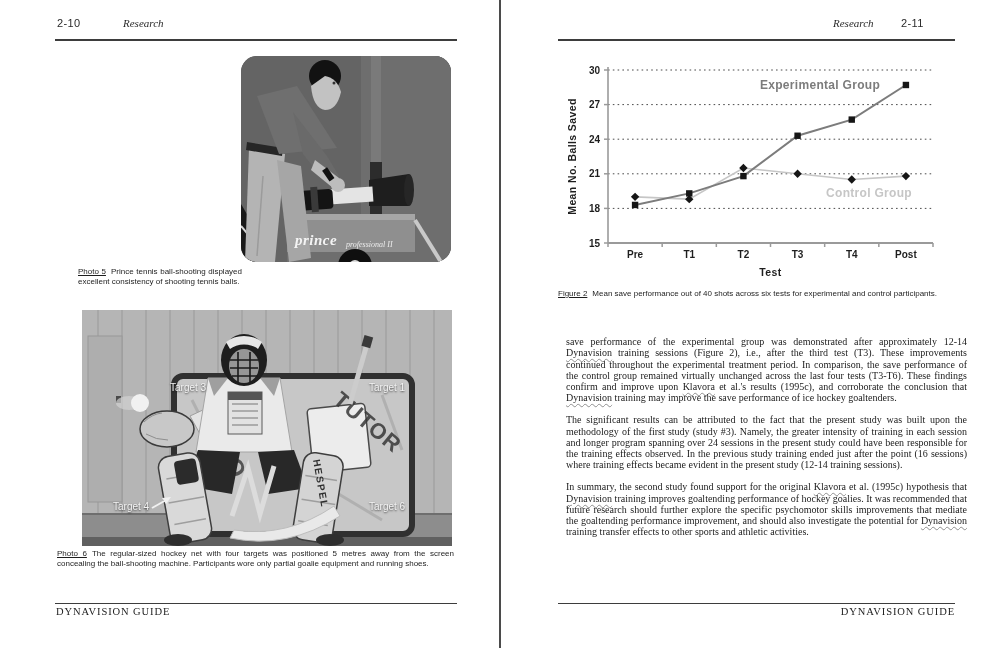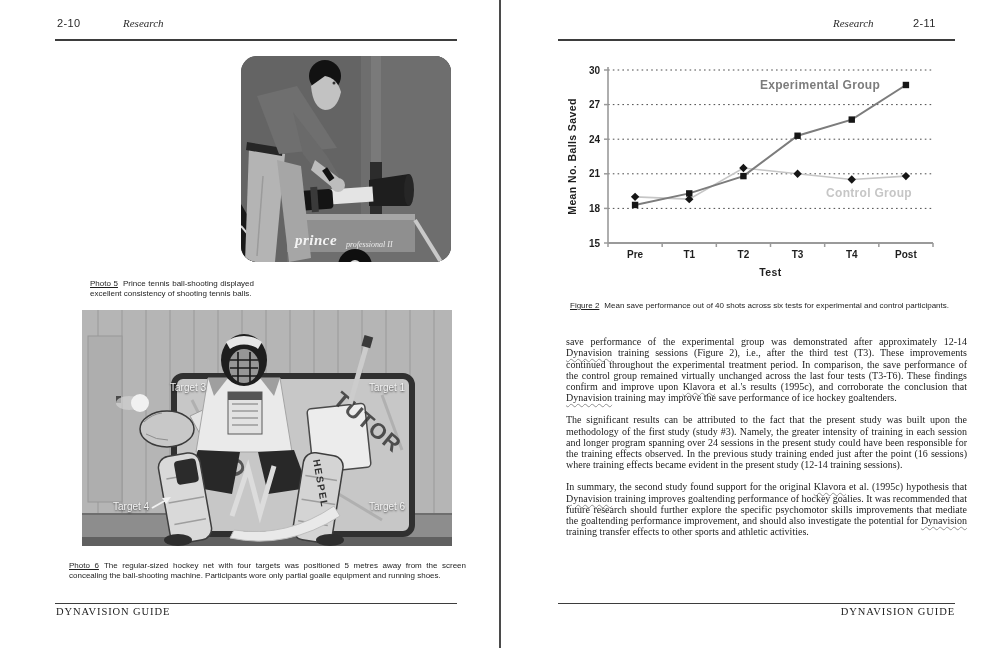--- a/index.html
+++ b/index.html
@@ -3,21 +3,21 @@
 <meta charset="utf-8">
 <style>
   html,body{margin:0;padding:0;}
   body{width:1001px;height:648px;position:relative;background:#ffffff;overflow:hidden;
        font-family:"Liberation Sans",sans-serif;}
   .abs{position:absolute;}
   .rule{position:absolute;background:#3d3d3d;}
   .hdr-num{font:11px "Liberation Sans",sans-serif;color:#2a2a2a;letter-spacing:.4px;}
   .hdr-title{font:italic 11px "Liberation Serif",serif;color:#2a2a2a;}
   .footer-text{font:10.5px "Liberation Serif",serif;color:#222;letter-spacing:.9px;}
-  .caption{font:8px/9.6px "Liberation Sans",sans-serif;color:#1e1e1e;text-align:justify;margin:12px;}
+  .caption{font:8px/9.6px "Liberation Sans",sans-serif;color:#1e1e1e;text-align:justify;margin:0;}
   .cap-label{text-decoration:underline;padding-right:5px;}
   .body-text p{margin:0 0 10.5px;font:10px/11.3px "Liberation Serif",serif;color:#1b1b1b;text-align:justify;}
   .wavy{text-decoration:underline;text-decoration-style:wavy;text-decoration-color:#8f8f8f;
         text-decoration-thickness:1px;text-underline-offset:2px;}
   .photo{position:absolute;overflow:hidden;background:#5f5f5f;}
   .target-label{position:absolute;font:10px "Liberation Sans",sans-serif;color:#f3f3f3;
                 text-shadow:0 1px 2px rgba(0,0,0,.65);white-space:nowrap;}
   .p5-brand{position:absolute;left:54px;top:176px;font:italic bold 15px "Liberation Serif",serif;
             color:#f4f4f4;letter-spacing:.5px;}
   .p5-model{position:absolute;left:105px;top:184px;font:italic 8px "Liberation Serif",serif;color:#ececec;}
@@ -141,21 +141,21 @@
       <span class="cap-label">Photo 6</span><span>The regular-sized hockey net with four targets was positioned 5 metres away from the screen concealing the ball-shooting machine. Participants wore only partial goalie equipment and running shoes.</span>
     </p>
 
     <div class="rule" style="left:55px;top:603px;width:402px;height:1px;"></div>
     <span class="abs footer-text" style="left:56px;top:606px;">DYNAVISION GUIDE</span>
   </div>
 
   <div class="abs" style="left:501px;top:0;width:500px;height:648px;">
 
     <span class="abs hdr-title" style="left:332px;top:17px;">Research</span>
-    <span class="abs hdr-num" style="left:412px;top:17px;">2-11</span>
+    <span class="abs hdr-num" style="left:400px;top:17px;">2-11</span>
     <div class="rule" style="left:57px;top:39px;width:397px;height:1.5px;"></div>
 
     <svg id="chart-svg" class="abs" style="left:62px;top:53px;" width="397" height="232" viewBox="0 0 397 232">
         <line x1="45" y1="155.4" x2="370" y2="155.4" stroke="#4a4a4a" stroke-width="1" stroke-dasharray="1.6 3.2"></line>
         <line x1="45" y1="120.8" x2="370" y2="120.8" stroke="#4a4a4a" stroke-width="1" stroke-dasharray="1.6 3.2"></line>
         <line x1="45" y1="86.2" x2="370" y2="86.2" stroke="#4a4a4a" stroke-width="1" stroke-dasharray="1.6 3.2"></line>
         <line x1="45" y1="51.599999999999994" x2="370" y2="51.599999999999994" stroke="#4a4a4a" stroke-width="1" stroke-dasharray="1.6 3.2"></line>
         <line x1="45" y1="17" x2="370" y2="17" stroke="#4a4a4a" stroke-width="1" stroke-dasharray="1.6 3.2"></line>
         <line x1="45" y1="14" x2="45" y2="190" stroke="#9a9a9a" stroke-width="1.6"></line>
         <line x1="45" y1="190" x2="370" y2="190" stroke="#9a9a9a" stroke-width="2"></line>

